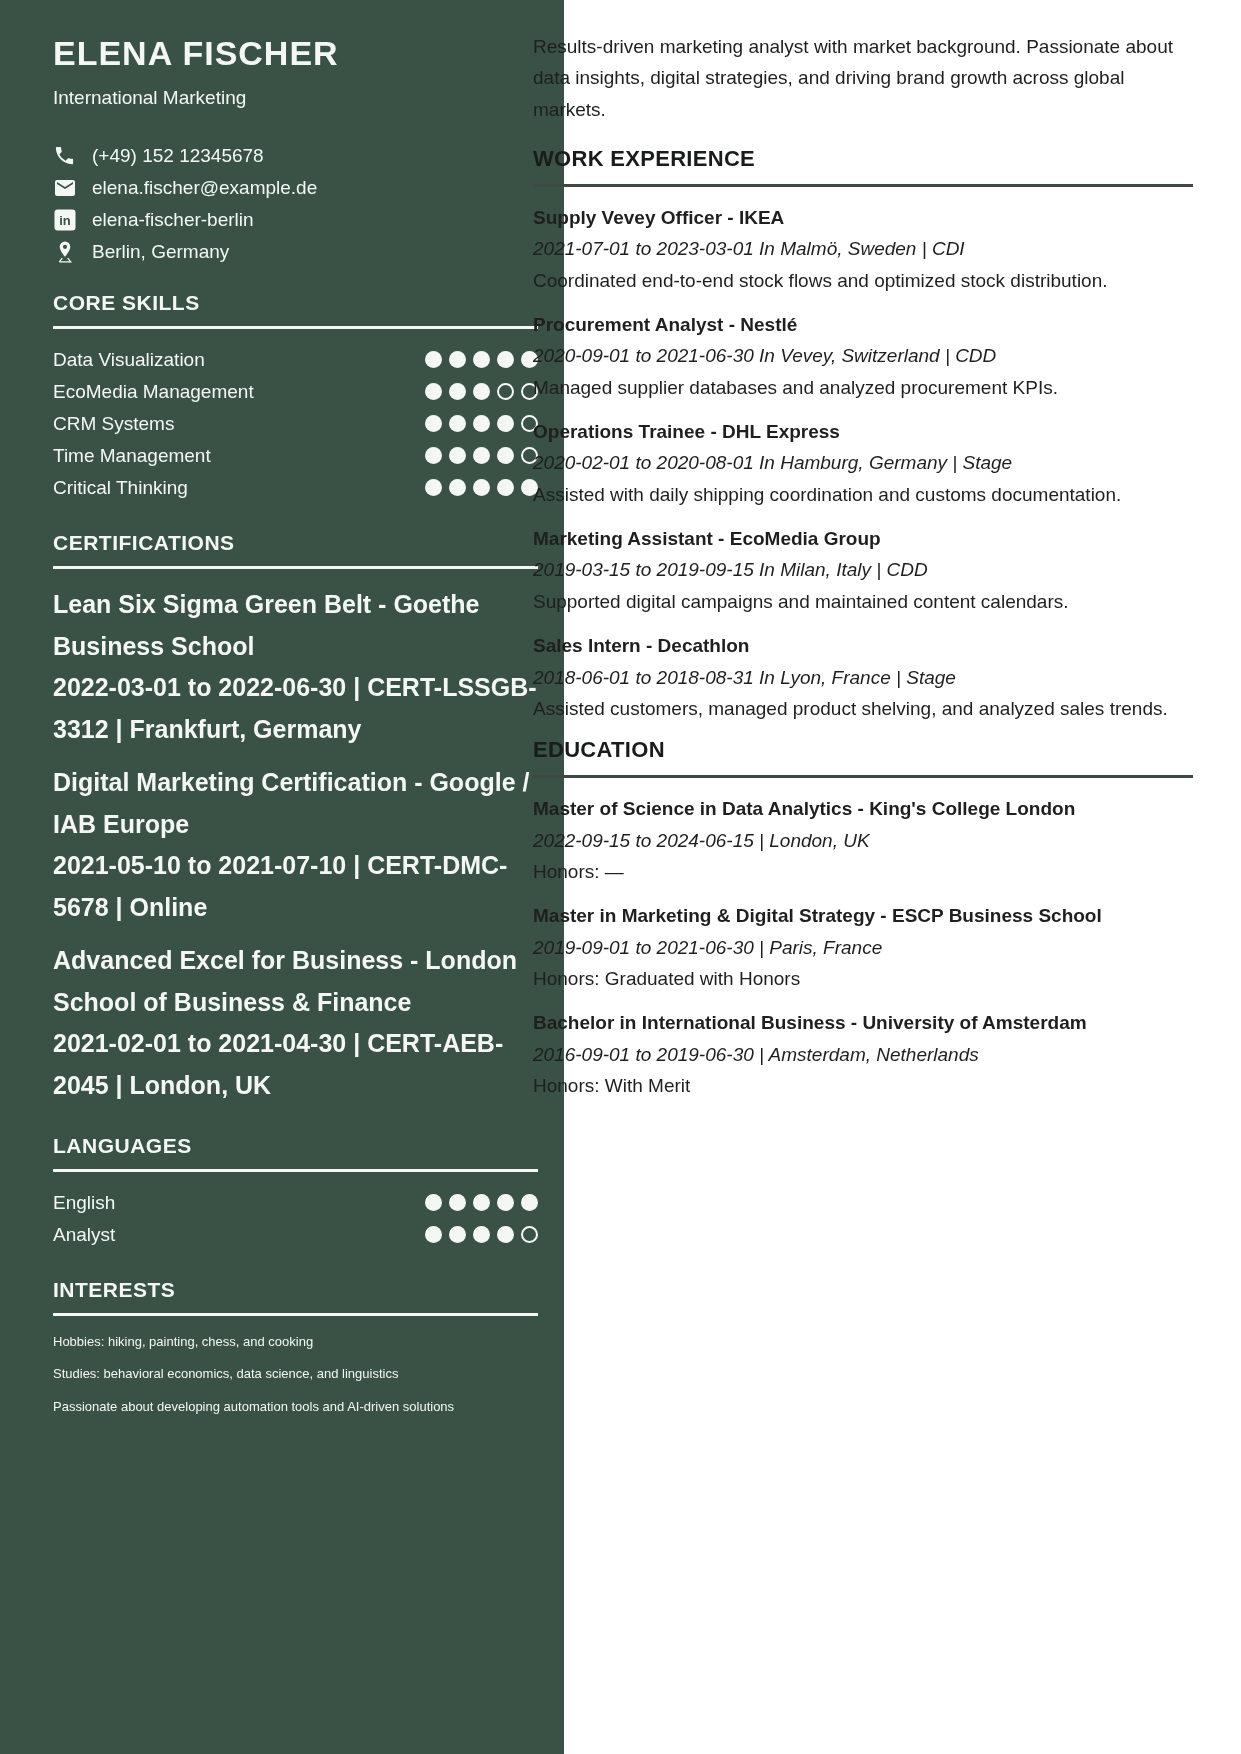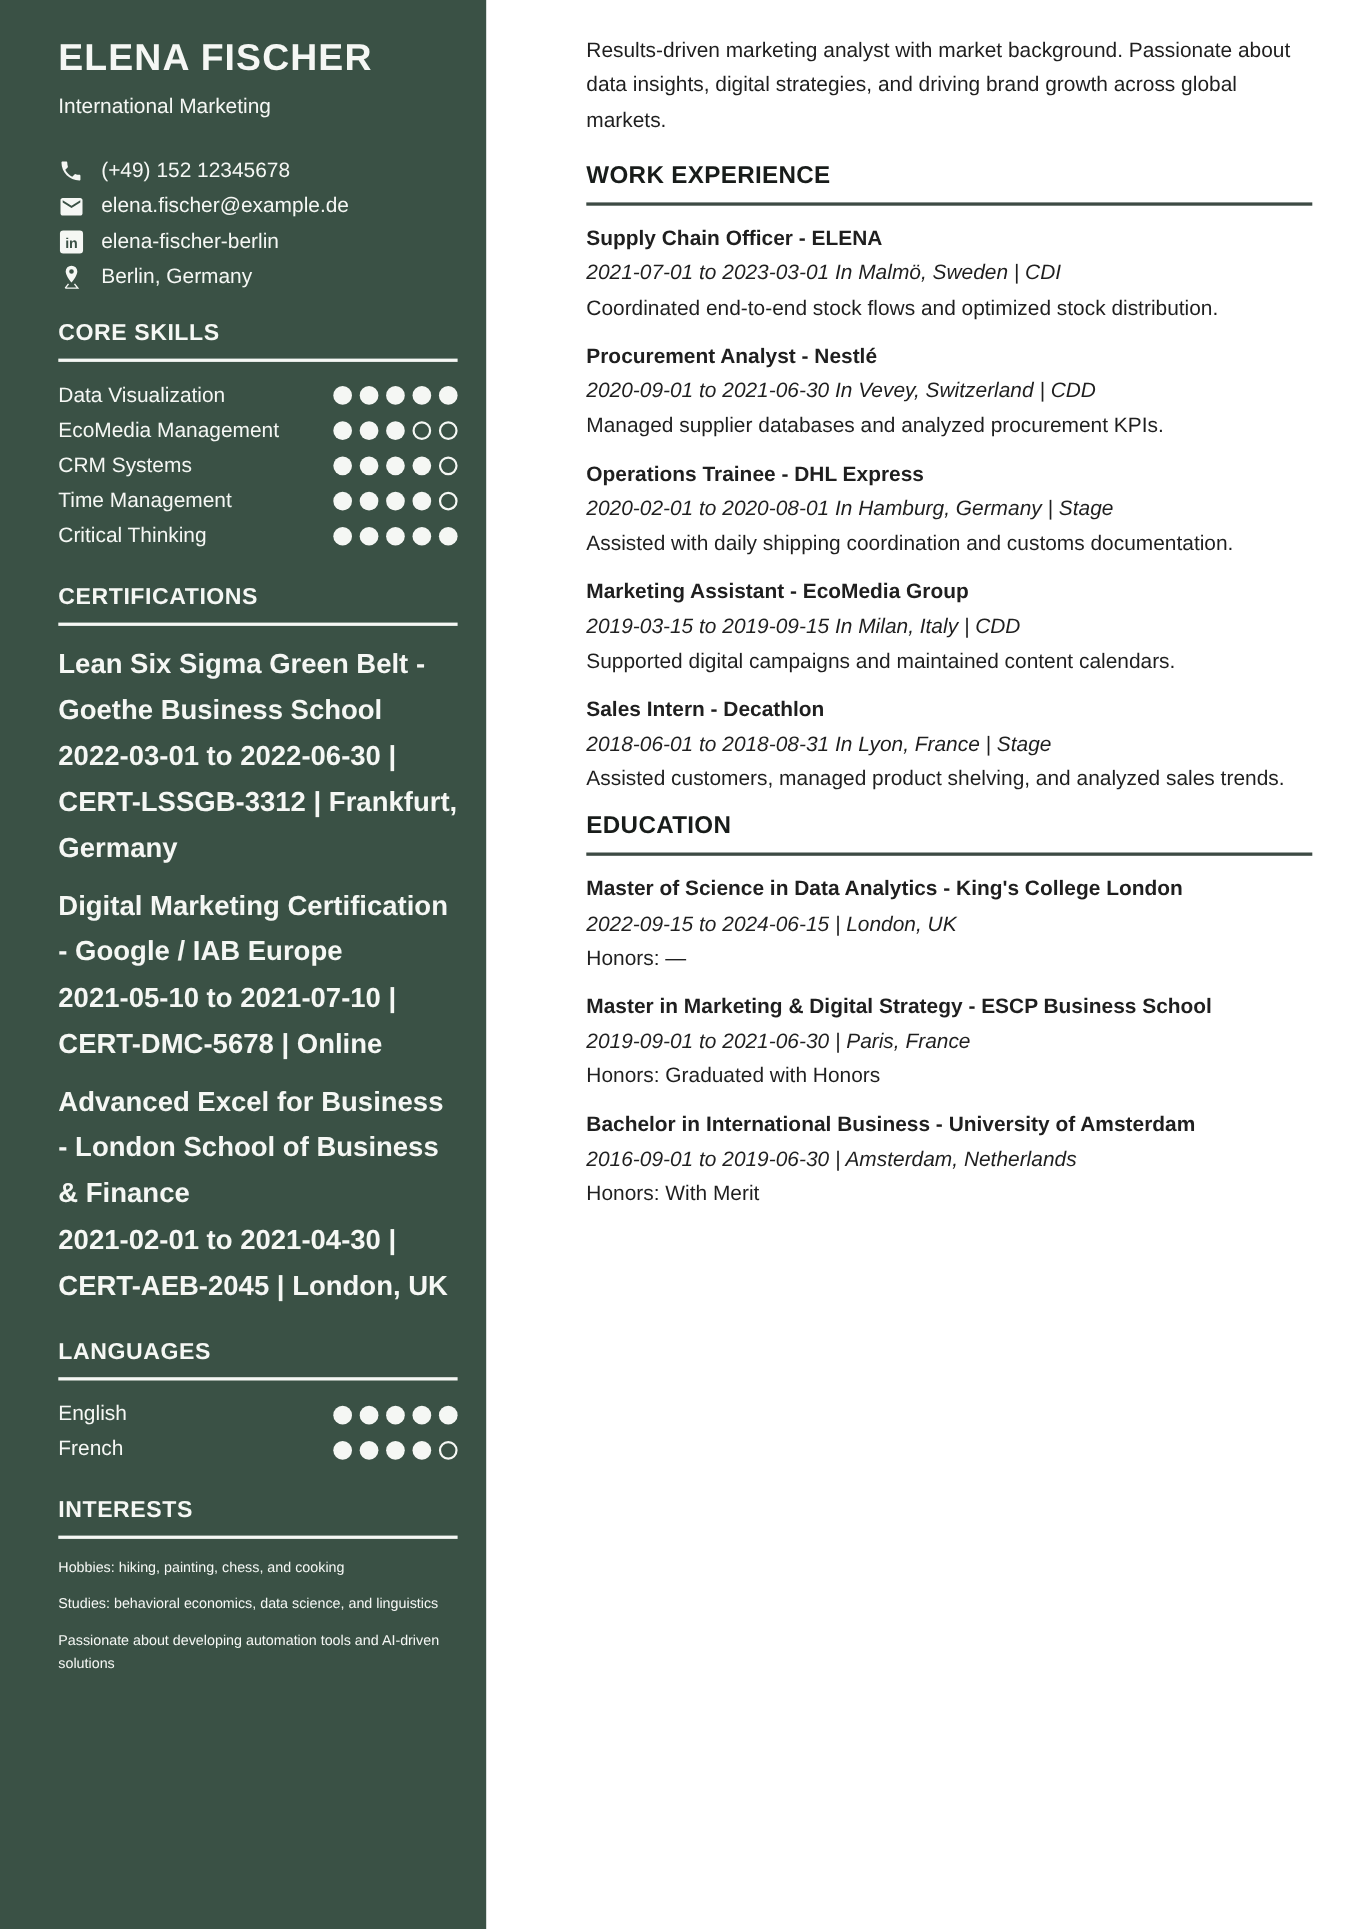--- a/index.html
+++ b/index.html
@@ -6,21 +6,21 @@
   .page {
     position:relative;
     width:1241px; height:1754px;
     background:#ffffff;
     font-family:"Liberation Sans","DejaVu Sans",sans-serif;
     overflow:hidden;
   }
   
   .sidebar {
     position:absolute; left:0; top:0;
-    width:442px; height:1754px;
+    width:564px; height:1754px;
     background:var(--sidebar-bg,#3a5145);
     color:var(--sidebar-text,#f5f7f4);
     box-sizing:border-box;
     padding:34px 26px 40px 53px;
   }
   .name {
     font-size:34px; font-weight:bold; letter-spacing:1px;
     margin:0 0 13px 0; line-height:1.15;
   }
   .person-title { font-size:19px; margin:0 0 33px 0; line-height:1.3; }
@@ -183,21 +183,21 @@
             <span>English</span>
             <span class="dots">
               <span class="dot filled"></span>
               <span class="dot filled"></span>
               <span class="dot filled"></span>
               <span class="dot filled"></span>
               <span class="dot filled"></span>
             </span>
           </div>
           <div class="rating-row">
-            <span>French</span>
+            <span>Analyst</span>
             <span class="dots">
               <span class="dot filled"></span>
               <span class="dot filled"></span>
               <span class="dot filled"></span>
               <span class="dot filled"></span>
               <span class="dot empty"></span>
             </span>
           </div>
         </div>
     </section>
@@ -214,21 +214,21 @@
   </aside>
 
   <main class="main">
     <p class="summary">Results-driven marketing analyst with market background. Passionate about data insights, digital strategies, and driving brand growth across global markets.</p>
 
     <section class="main-section">
       <h2 class="main-heading">WORK EXPERIENCE</h2>
       <div class="main-rule"></div>
       <div id="jobs-list">
           <div class="entry">
-            <div class="entry-title">Supply Chain Officer - ELENA</div>
+            <div class="entry-title">Supply Vevey Officer - IKEA</div>
             <div class="entry-meta">2021-07-01 to 2023-03-01 In Malmö, Sweden | CDI</div>
             <div class="entry-desc">Coordinated end-to-end stock flows and optimized stock distribution.</div>
           </div>
           <div class="entry">
             <div class="entry-title">Procurement Analyst - Nestlé</div>
             <div class="entry-meta">2020-09-01 to 2021-06-30 In Vevey, Switzerland | CDD</div>
             <div class="entry-desc">Managed supplier databases and analyzed procurement KPIs.</div>
           </div>
           <div class="entry">
             <div class="entry-title">Operations Trainee - DHL Express</div>

